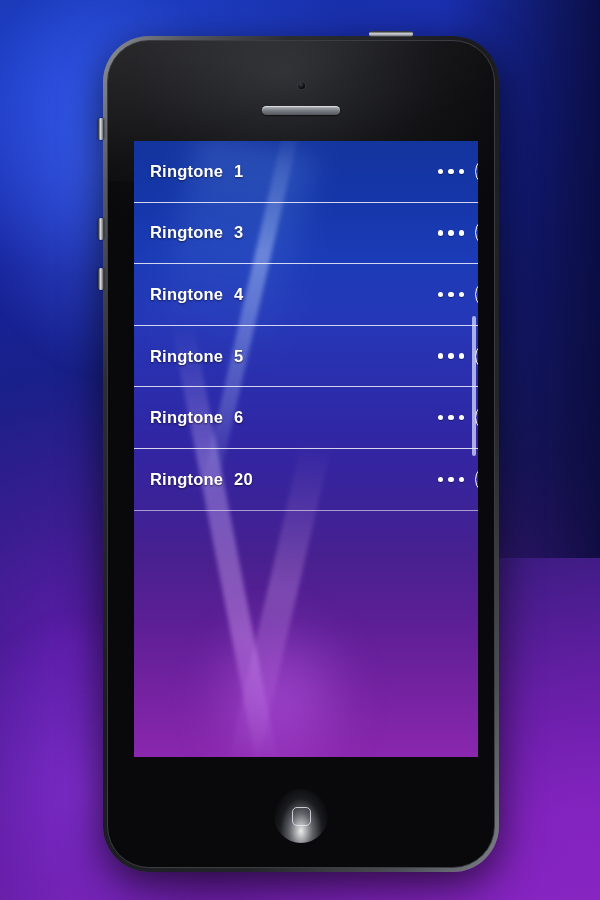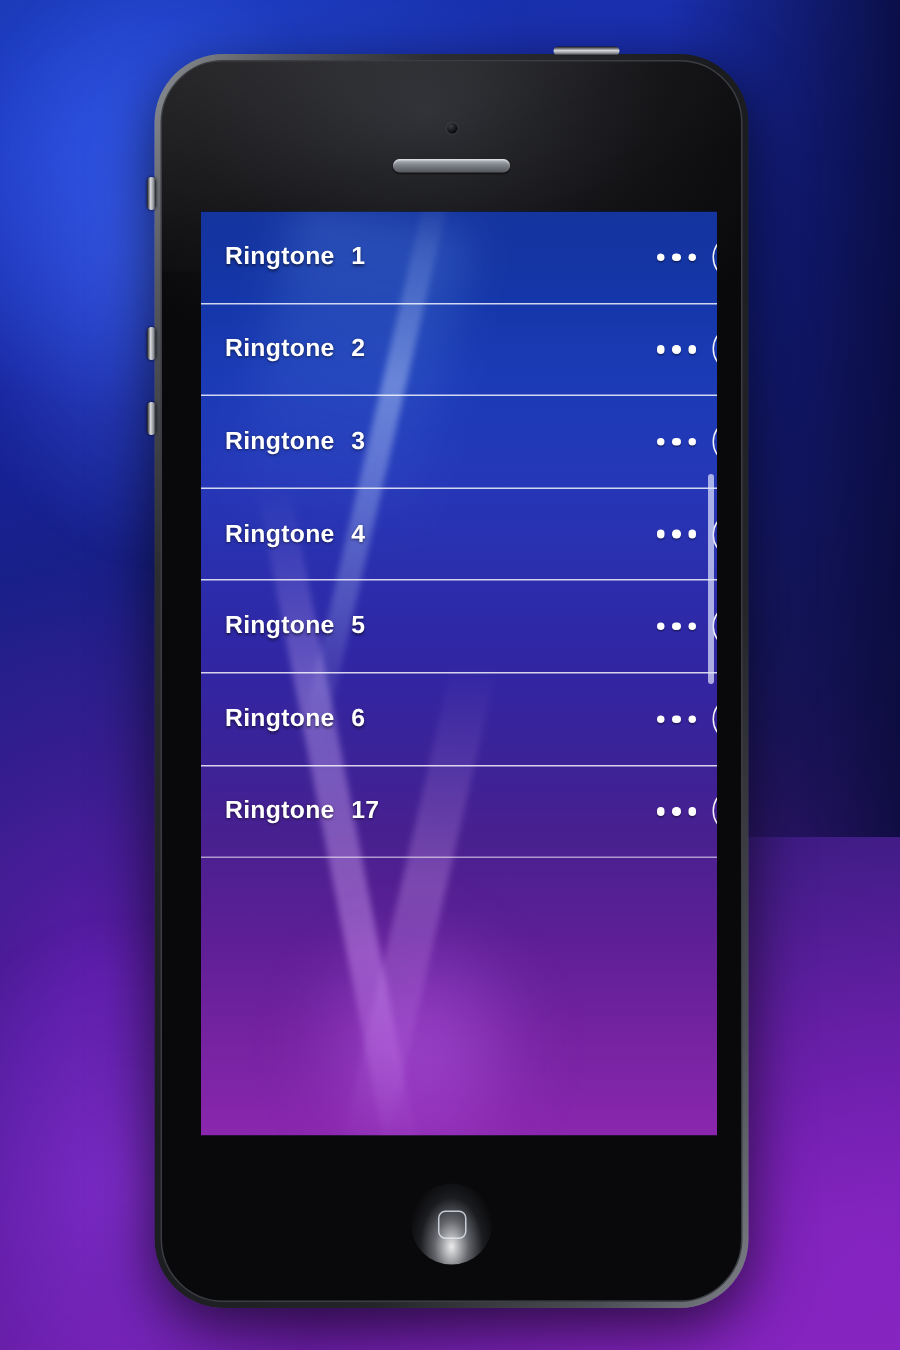--- a/index.html
+++ b/index.html
@@ -331,34 +331,20 @@
                 <span class="dot"></span>
                 <span class="dot"></span>
               </div>
               <div class="chevron-btn">
                 <svg width="14" height="14" viewBox="0 0 14 14" aria-hidden="true">
                   <path d="M5 2.5 L9.6 7 L5 11.5" fill="none" stroke="#ffffff" stroke-width="1.8" stroke-linecap="round" stroke-linejoin="round"></path>
                 </svg>
               </div>
             </div>
             <div class="row">
-              <div class="row-label"><span>Ringtone</span><span class="num">2</span></div>
-              <div class="row-spacer"></div>
-              <div class="dots">
-                <span class="dot"></span>
-                <span class="dot"></span>
-                <span class="dot"></span>
-              </div>
-              <div class="chevron-btn">
-                <svg width="14" height="14" viewBox="0 0 14 14" aria-hidden="true">
-                  <path d="M5 2.5 L9.6 7 L5 11.5" fill="none" stroke="#ffffff" stroke-width="1.8" stroke-linecap="round" stroke-linejoin="round"></path>
-                </svg>
-              </div>
-            </div>
-            <div class="row">
               <div class="row-label"><span>Ringtone</span><span class="num">3</span></div>
               <div class="row-spacer"></div>
               <div class="dots">
                 <span class="dot"></span>
                 <span class="dot"></span>
                 <span class="dot"></span>
               </div>
               <div class="chevron-btn">
                 <svg width="14" height="14" viewBox="0 0 14 14" aria-hidden="true">
                   <path d="M5 2.5 L9.6 7 L5 11.5" fill="none" stroke="#ffffff" stroke-width="1.8" stroke-linecap="round" stroke-linejoin="round"></path>
@@ -401,21 +387,21 @@
                 <span class="dot"></span>
                 <span class="dot"></span>
               </div>
               <div class="chevron-btn">
                 <svg width="14" height="14" viewBox="0 0 14 14" aria-hidden="true">
                   <path d="M5 2.5 L9.6 7 L5 11.5" fill="none" stroke="#ffffff" stroke-width="1.8" stroke-linecap="round" stroke-linejoin="round"></path>
                 </svg>
               </div>
             </div>
             <div class="row">
-              <div class="row-label"><span>Ringtone</span><span class="num">17</span></div>
+              <div class="row-label"><span>Ringtone</span><span class="num">20</span></div>
               <div class="row-spacer"></div>
               <div class="dots">
                 <span class="dot"></span>
                 <span class="dot"></span>
                 <span class="dot"></span>
               </div>
               <div class="chevron-btn">
                 <svg width="14" height="14" viewBox="0 0 14 14" aria-hidden="true">
                   <path d="M5 2.5 L9.6 7 L5 11.5" fill="none" stroke="#ffffff" stroke-width="1.8" stroke-linecap="round" stroke-linejoin="round"></path>
                 </svg>

